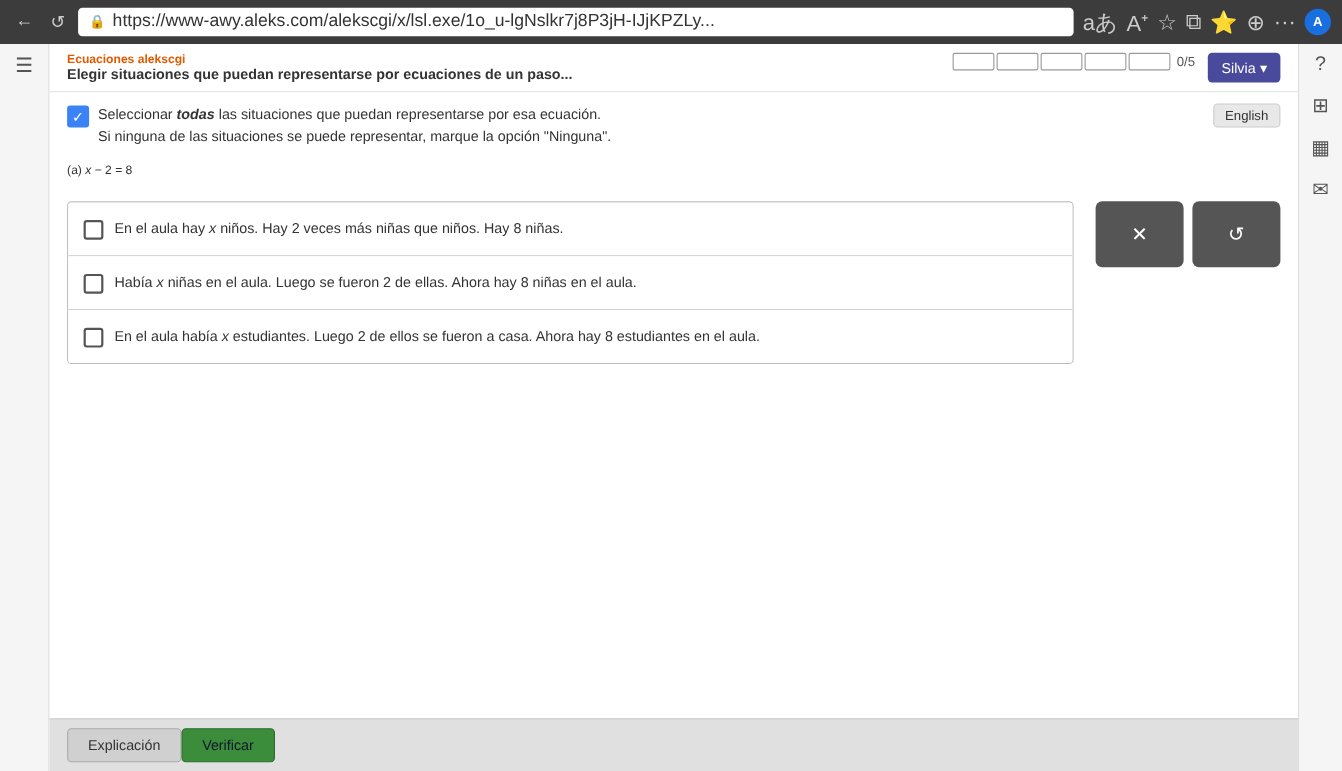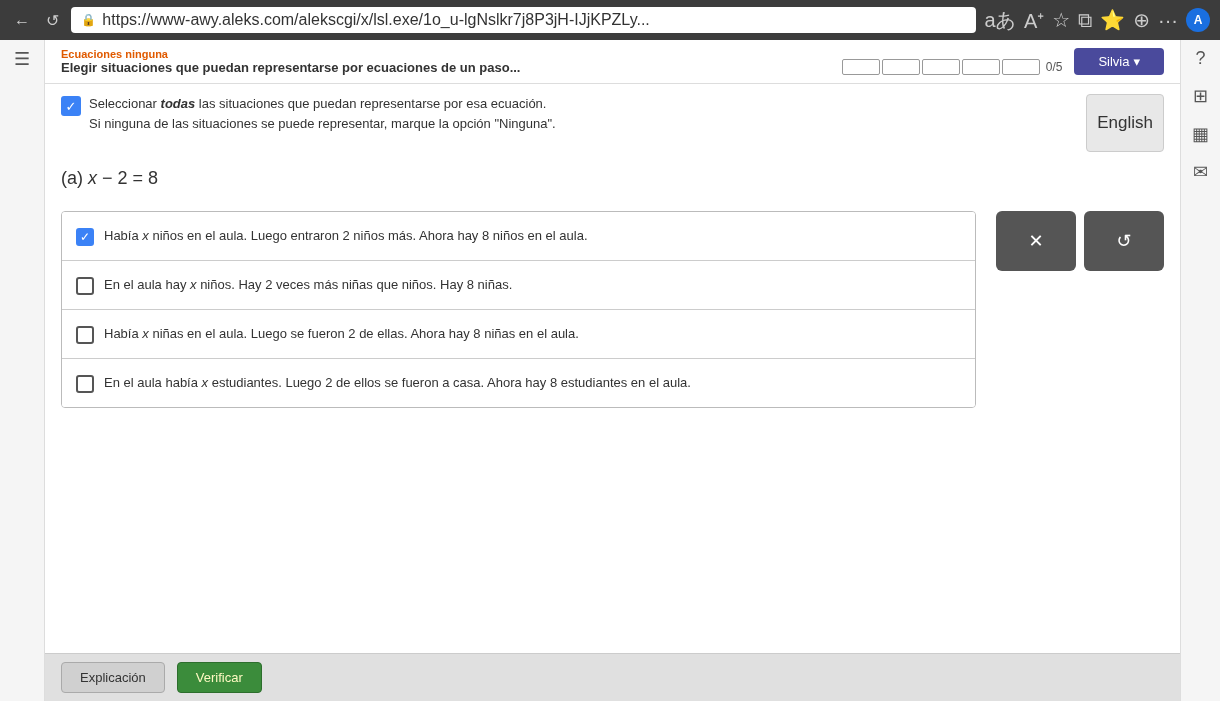--- a/index.html
+++ b/index.html
@@ -105,21 +105,21 @@
       font-size: 11px;
       font-weight: bold;
     }
     .topic-title {
       font-size: 13px;
       color: #333;
       font-weight: bold;
     }
     .header-right {
       display: flex;
-      align-items: flex-end;
+      align-items: flex-start;
       gap: 12px;
     }
     .progress-bar-container {
       display: flex;
       align-items: center;
       gap: 2px;
     }
     .progress-segment {
       width: 38px;
       height: 16px;
@@ -130,21 +130,21 @@
     .progress-count {
       font-size: 12px;
       color: #555;
       margin-left: 4px;
     }
     .user-btn {
       background: #4a4a9c;
       color: white;
       border: none;
       border-radius: 4px;
-      padding: 6px 24px;
+      padding: 6px 12px;
       font-size: 13px;
       cursor: pointer;
       display: flex;
       align-items: center;
       gap: 4px;
     }
 
     
     .instruction-area {
       padding: 10px 16px 6px 16px;
@@ -171,39 +171,39 @@
       color: #333;
       line-height: 1.5;
     }
     .instruction-text em { font-style: italic; font-weight: bold; }
 
     
     .english-btn {
       background: #e8e8e8;
       border: 1px solid #ccc;
       border-radius: 4px;
-      padding: 18px 10px;
-      font-size: 17px;
+      padding: 3px 10px;
+      font-size: 12px;
       cursor: pointer;
       color: #333;
       margin-left: auto;
     }
 
     
     .problem-area {
       flex: 1;
       display: flex;
       flex-direction: column;
       padding: 10px 16px;
       overflow-y: auto;
       background: #fff;
     }
 
     .problem-header {
-      font-size: 18px;
+      font-size: 11px;
       margin-bottom: 10px;
       color: #333;
     }
 
     .problem-content {
       display: flex;
       gap: 20px;
     }
 
     .choices-column {
@@ -313,35 +313,34 @@
     }
 
     
     .bottom-bar {
       height: 48px;
       background: #e0e0e0;
       border-top: 1px solid #ccc;
       display: flex;
       align-items: center;
       padding: 0 16px;
-      gap: 12px;
       flex-shrink: 0;
     }
     .bottom-btn {
       background: #d0d0d0;
       color: #333;
       border: 1px solid #aaa;
       border-radius: 4px;
       padding: 7px 18px;
       font-size: 13px;
       cursor: pointer;
     }
     .bottom-btn.verify {
       background: #3b8c3b;
-      color: #fef9c3;
+      color: #0f172a;
       border-color: #2d6e2d;
     }
   </style>
 </head>
 <body>
 
 <div style="display:flex; flex-direction:column; width:1220px; height:701px; background:#fff;">
 
   <div class="browser-chrome">
     <button class="nav-btn">←</button>
@@ -365,21 +364,21 @@
   <div style="display:flex; flex:1; overflow:hidden;">
 
     <div class="left-panel">
       <button class="hamburger-btn">☰</button>
     </div>
 
     <div class="main-content">
 
       <div class="header-bar">
         <div class="header-left">
-          <span class="topic-label">Ecuaciones ninguna</span>
+          <span class="topic-label">Ecuaciones alekscgi</span>
           <span class="topic-title">Elegir situaciones que puedan representarse por ecuaciones de un paso...</span>
         </div>
         <div class="header-right">
           <div class="progress-bar-container">
             <div class="progress-segment"></div>
             <div class="progress-segment"></div>
             <div class="progress-segment"></div>
             <div class="progress-segment"></div>
             <div class="progress-segment"></div>
             <span class="progress-count">0/5</span>
@@ -403,24 +402,20 @@
       <div class="problem-area">
 
         <div style="display:flex; align-items:baseline; gap:8px; margin-bottom:12px;">
           <span class="problem-header">(a) <em>x</em> − 2 = 8</span>
         </div>
 
         <div class="problem-content">
 
           <div class="choices-column">
 
-            <div class="choice-item">
-              <div class="checkbox checked"></div>
-              <span class="choice-text">Había <em>x</em> niños en el aula. Luego entraron 2 niños más. Ahora hay 8 niños en el aula.</span>
-            </div>
 
             <div class="choice-item">
               <div class="checkbox"></div>
               <span class="choice-text">En el aula hay <em>x</em> niños. Hay 2 veces más niñas que niños. Hay 8 niñas.</span>
             </div>
 
             <div class="choice-item">
               <div class="checkbox"></div>
               <span class="choice-text">Había <em>x</em> niñas en el aula. Luego se fueron 2 de ellas. Ahora hay 8 niñas en el aula.</span>
             </div>

